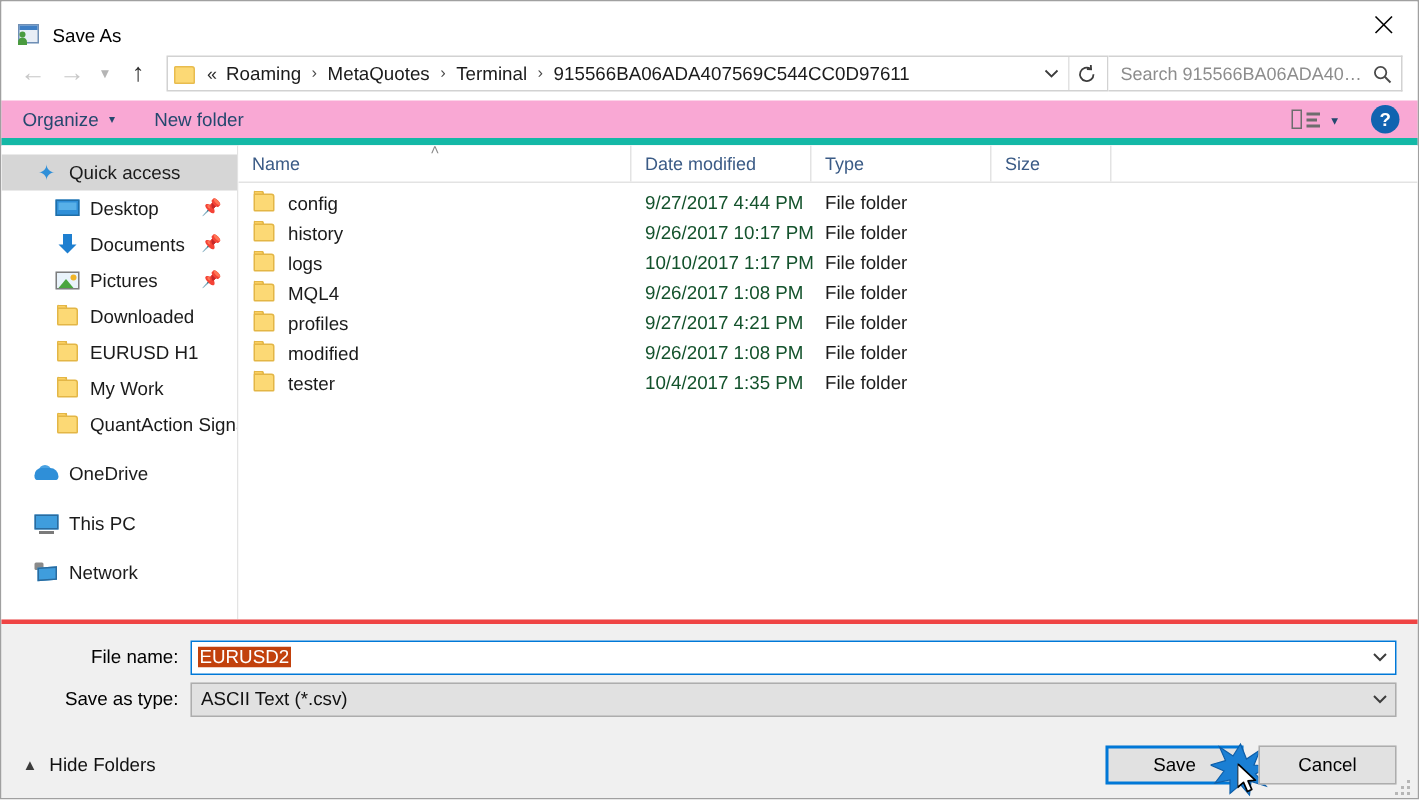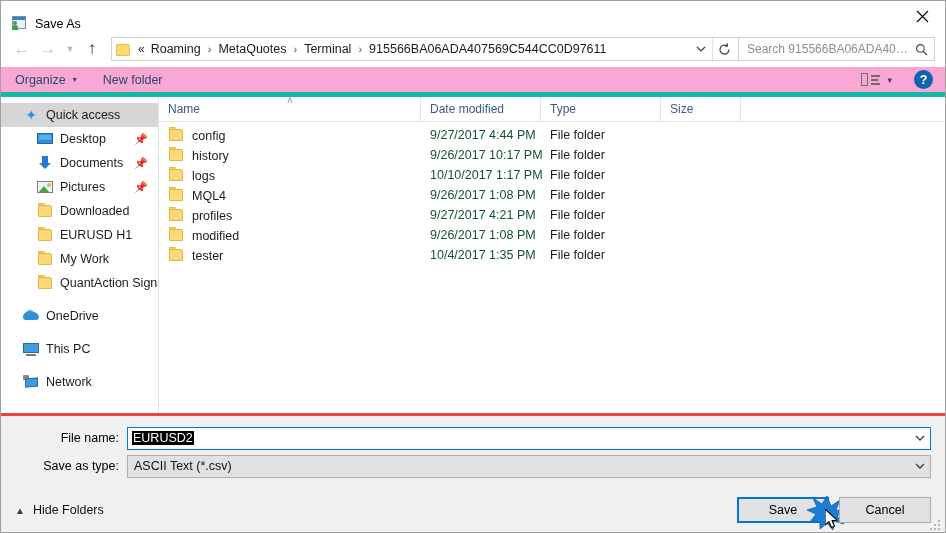--- a/index.html
+++ b/index.html
@@ -469,21 +469,21 @@
     background: #fff;
     border: 1px solid #0078d7;
   }
   .field.filetype {
     background: #e1e1e1;
     border: 1px solid #adadad;
     color: #111;
     padding-left: 6px;
   }
   .field .selectedtext {
-    background: #000000;
+    background: #c2410c;
     color: #ffffff;
     padding: 0 1px;
   }
   .field .fval { flex: 1 1 auto; white-space: nowrap; overflow: hidden; }
   .field .chev {
     width: 20px; flex: 0 0 20px;
     display: flex; align-items: center; justify-content: center;
     color: #3c3c3c;
   }
 

